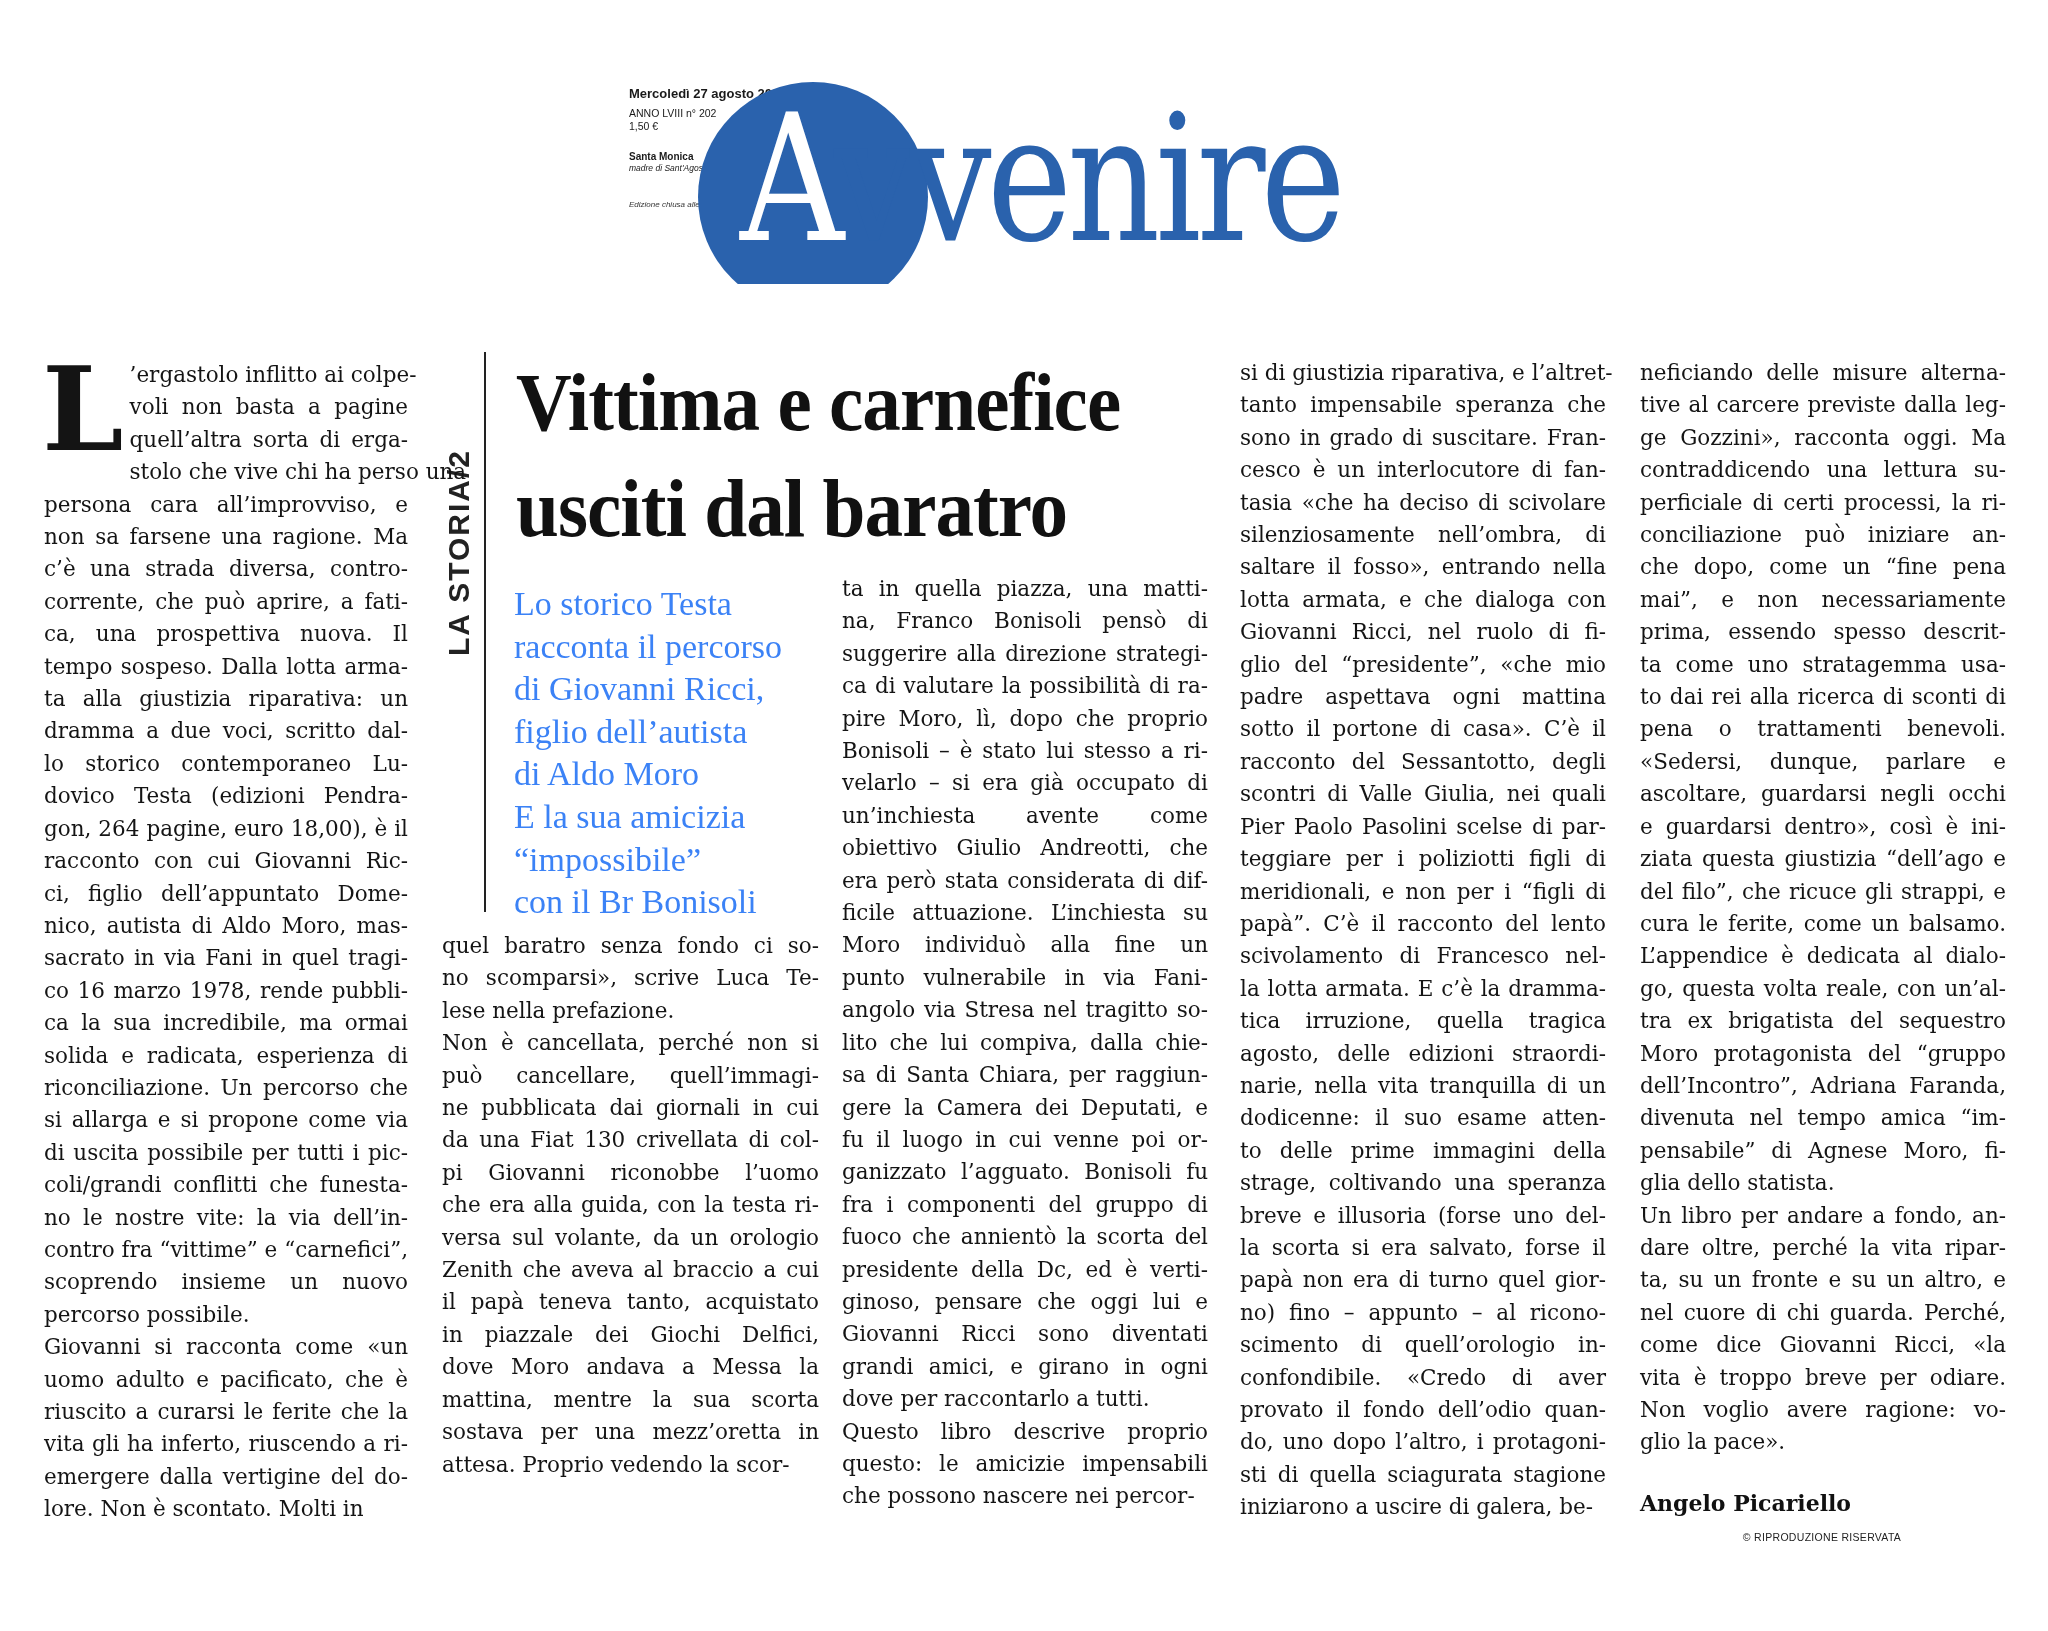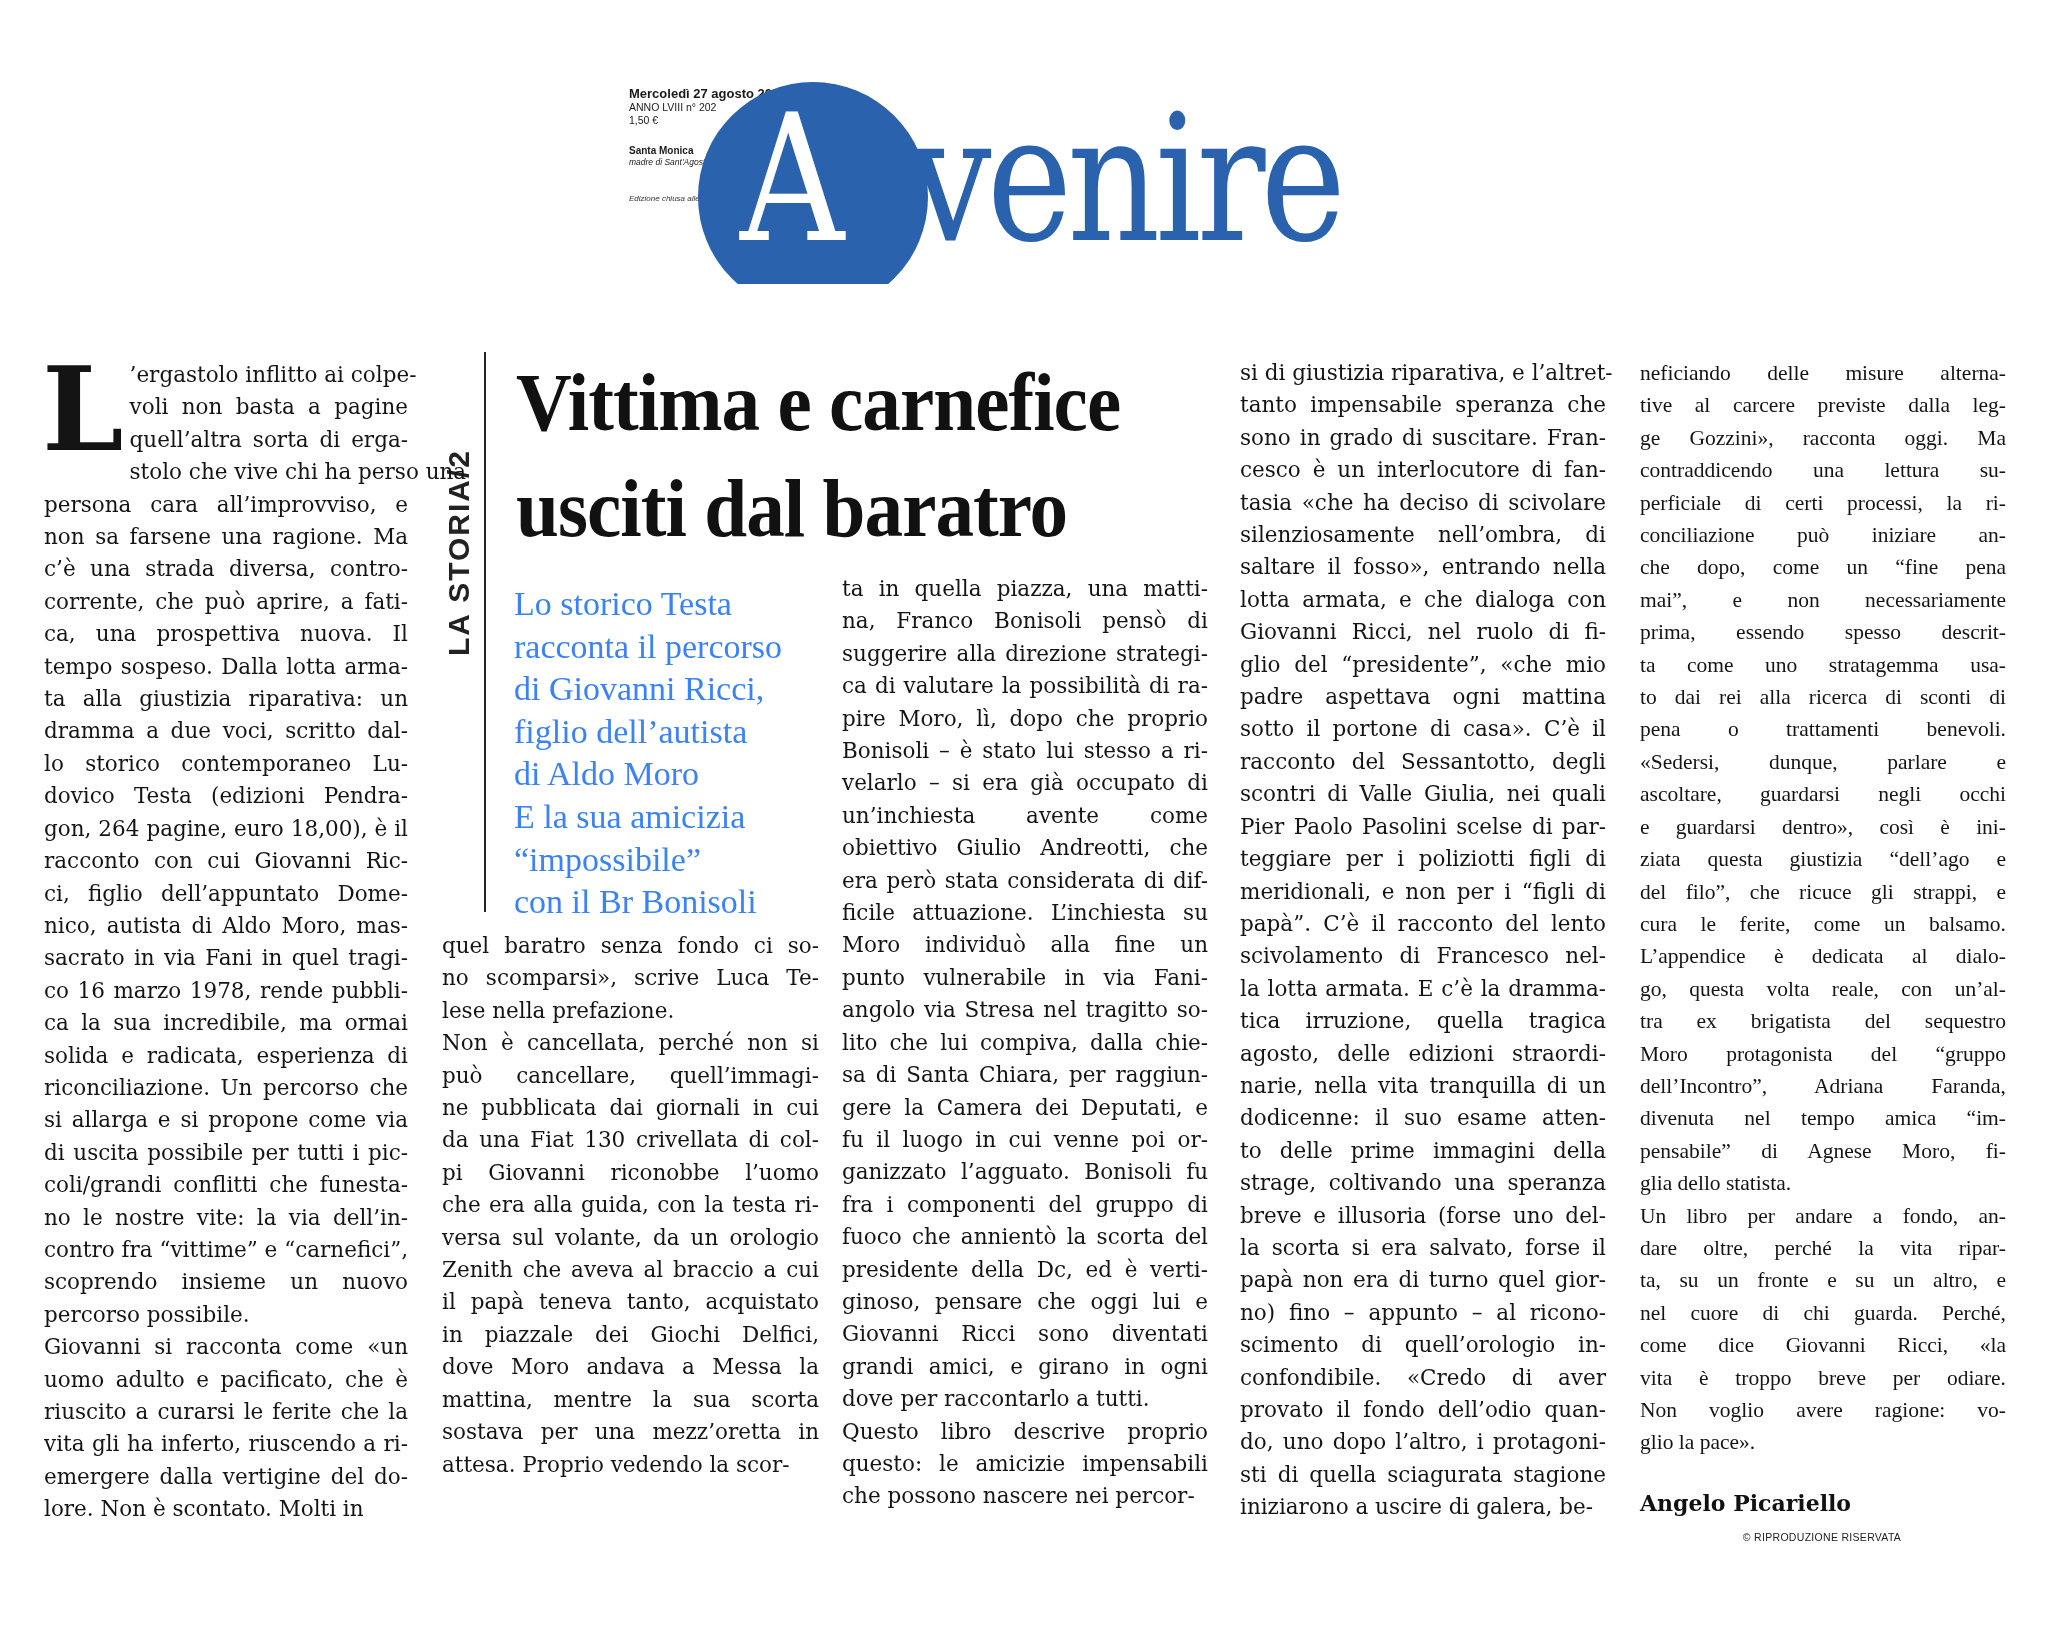--- a/index.html
+++ b/index.html
@@ -2,40 +2,40 @@
 <html><head>
 <meta charset="utf-8">
 <style>
   html, body { margin: 0; padding: 0; background: #ffffff; }
   body { width: 2048px; height: 1631px; position: relative; overflow: hidden; color: #141414; font-family: "DejaVu Serif", serif; }
 
   
   .masthead { position: absolute; left: 625px; top: 70px; width: 800px; height: 228px; }
   .mh-meta { position: absolute; left: 4px; top: 16px; width: 160px; font-family: "Liberation Sans", sans-serif; color: #1a1a1a; }
   .mh-date { font-weight: bold; font-size: 13px; line-height: 15px; }
-  .mh-anno { font-size: 10.5px; margin-top: 0; line-height: 13px; }
+  .mh-anno { font-size: 10.5px; margin-top: 6px; line-height: 13px; }
   .mh-price { font-size: 10.5px; line-height: 13px; }
   .mh-saint { font-size: 10px; font-weight: bold; margin-top: 18px; line-height: 12px; }
   .mh-saint-sub { font-size: 8.5px; font-style: italic; line-height: 11px; }
   .mh-edition { font-size: 8px; font-style: italic; margin-top: 26px; line-height: 10px; color: #333; }
   .mh-circle { position: absolute; left: 73px; top: 12px; width: 230px; height: 230px; border-radius: 50%; background: #2a62ad; clip-path: inset(0 0 28px 0); }
   .mh-logo { position: absolute; left: 115px; top: 22px; font-family: "DejaVu Serif", serif; font-size: 176px; line-height: 176px; color: #2a62ad; letter-spacing: -6px; transform: scaleX(0.82); transform-origin: left top; white-space: nowrap; }
   .mh-logo .first { color: #ffffff; }
   .mh-bar { position: absolute; left: 0; top: 204px; width: 800px; height: 20px; background: #2a62ad; }
   .mh-tagline { position: absolute; left: 224px; top: 3px; font-family: "DejaVu Sans Mono", monospace; font-weight: bold; font-size: 12.5px; color: #ffffff; letter-spacing: 1px; white-space: nowrap; }
 
   
   .col { position: absolute; font-family: "DejaVu Serif", serif; font-size: 21.5px; line-height: 32.4px; color: #141414; text-align: justify; }
   .col .line { display: block; white-space: nowrap; text-align-last: justify; text-align: justify; }
   .col .line.last { text-align-last: left; }
   .col1 { left: 44px; top: 359px; width: 364px; }
   .col2 { left: 442px; top: 930px; width: 377px; }
   .col3 { left: 842px; top: 573px; width: 366px; }
   .col4 { left: 1240px; top: 357px; width: 366px; }
-  .col5 { left: 1640px; top: 357px; width: 366px; font-family: Liberation Serif, serif; }
+  .col5 { left: 1640px; top: 357px; width: 366px; }
 
   .dropcap { float: left; font-family: "DejaVu Serif", serif; font-weight: bold; font-size: 116px; line-height: 96px; margin: 2px 6px 0 -2px; height: 96px; }
 
   
   .kicker { position: absolute; left: 438px; top: 352px; width: 40px; height: 310px; }
   .kicker-text { position: absolute; left: 4px; top: 304px; transform: rotate(-90deg); transform-origin: left top; font-family: "Liberation Sans", sans-serif; font-weight: bold; font-size: 30px; letter-spacing: 2px; white-space: nowrap; color: #222; }
   .kicker-rule { position: absolute; left: 484px; top: 352px; width: 2px; height: 560px; background: #222; }
   .headline { position: absolute; left: 516px; top: 350px; width: 700px; font-family: "Liberation Serif", serif; font-weight: bold; font-size: 82px; line-height: 106px; color: #111; letter-spacing: -1px; transform: scaleX(0.94); transform-origin: left top; }
   .subhead { position: absolute; left: 514px; top: 583px; width: 310px; font-family: "Liberation Serif", serif; font-size: 34px; line-height: 42.6px; color: #3b82f6; }
   .subhead div { white-space: nowrap; }

